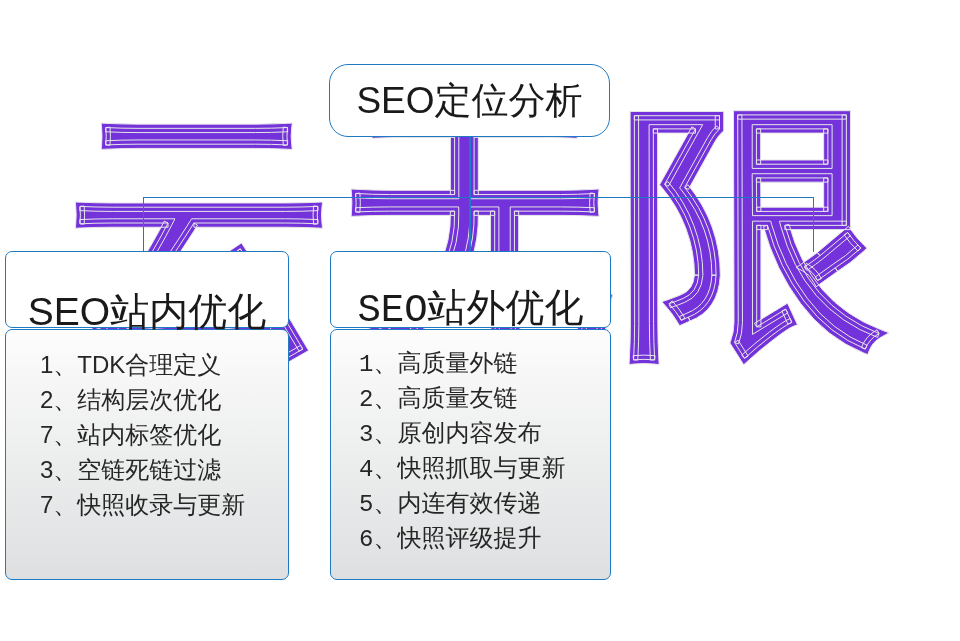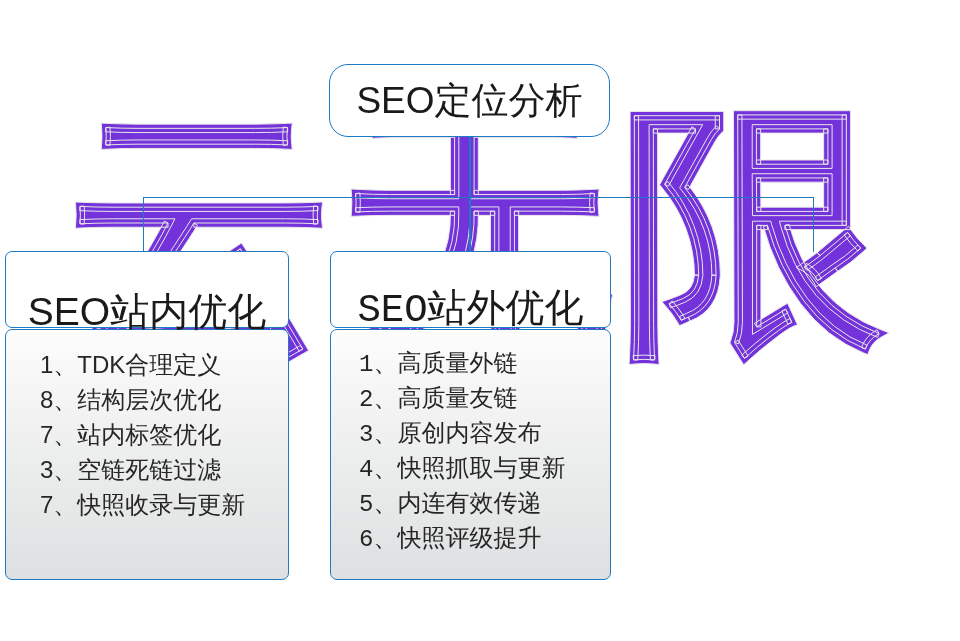--- a/index.html
+++ b/index.html
@@ -156,21 +156,21 @@
     <span class="node-title">SEO定位分析</span>
   </div>
 
   <div class="column" id="col-0">
     <div class="col-header">
       <span class="node-title">SEO站内优化</span>
     </div>
     <div class="col-body">
       <ol>
         <li>1、TDK合理定义</li>
-        <li>8、结构层次优化</li>
+        <li>2、结构层次优化</li>
         <li>7、站内标签优化</li>
         <li>3、空链死链过滤</li>
         <li>7、快照收录与更新</li>
       </ol>
     </div>
   </div>
 
   <div class="column" id="col-1">
     <div class="col-header">
       <span class="node-title">SEO站外优化</span>

